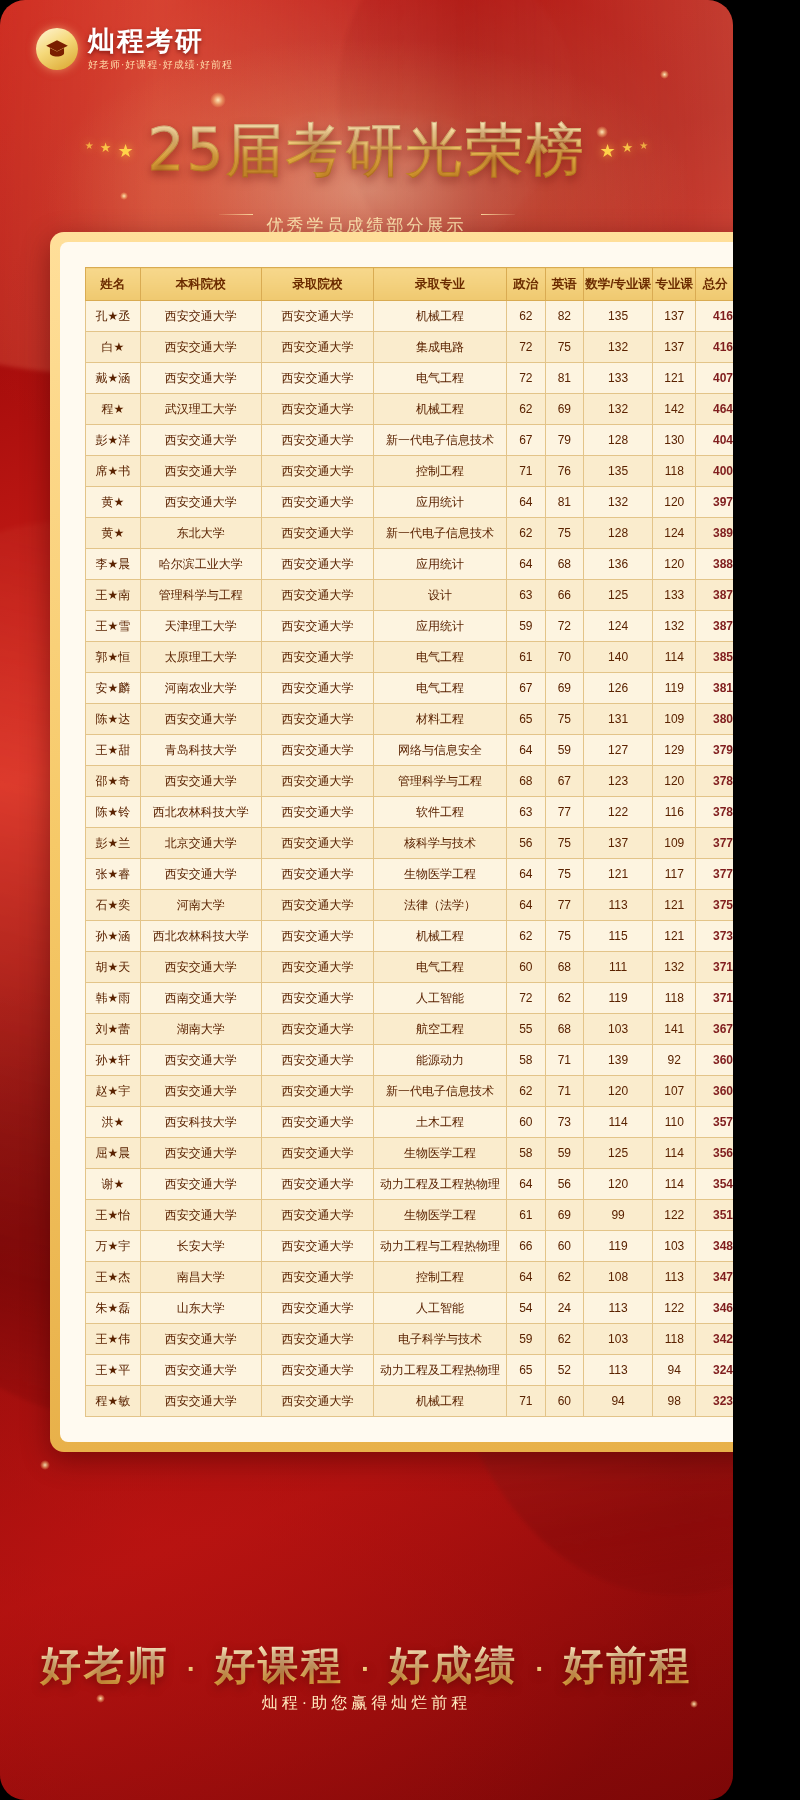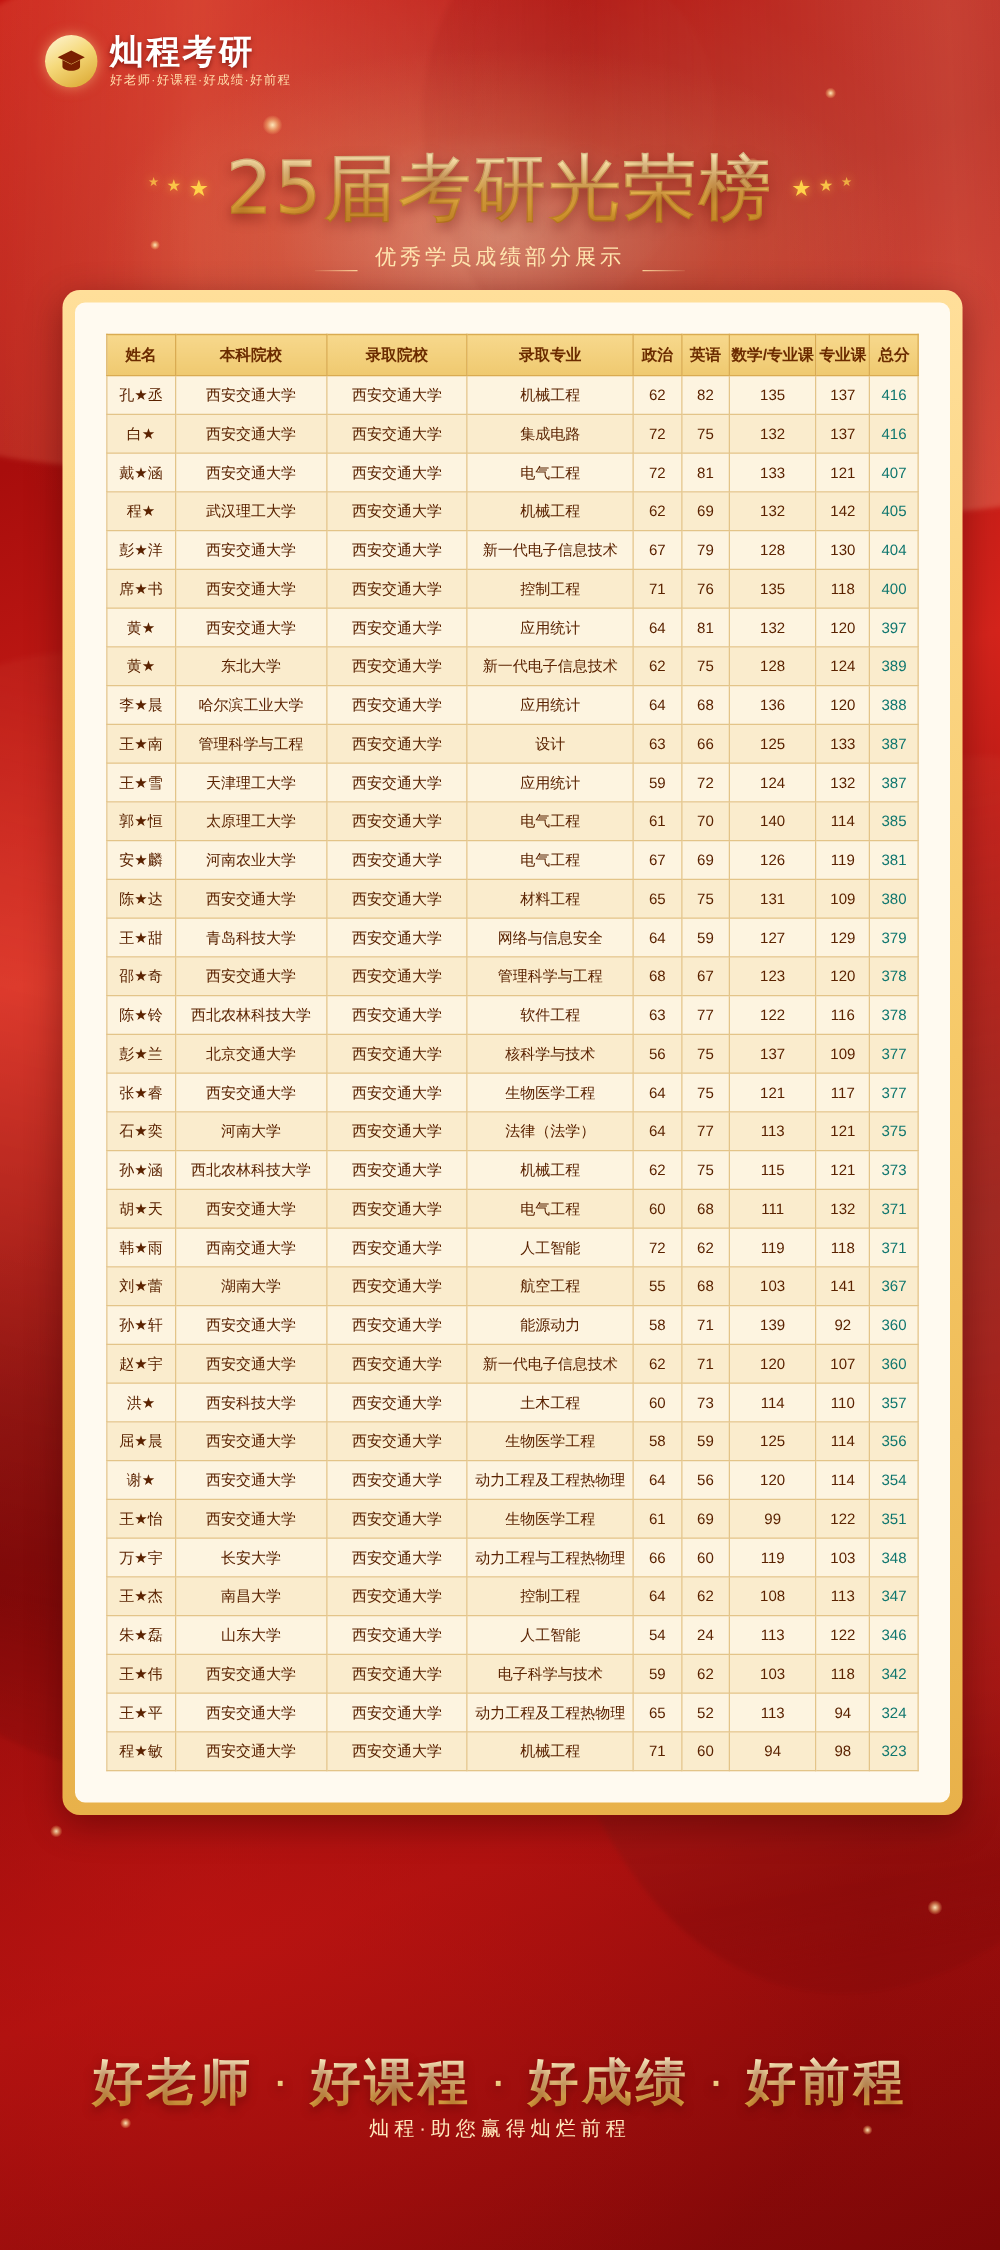--- a/index.html
+++ b/index.html
@@ -5,27 +5,28 @@
   html, body {
     margin: 0;
     padding: 0;
     background: #000;
   }
   body {
     font-family: "Liberation Sans", "DejaVu Sans", sans-serif;
   }
   .poster {
     position: relative;
-    width: 800px;
+    width: 733px;
     height: 1800px;
     overflow: hidden;
     background:
       radial-gradient(ellipse 700px 500px at 52% 10%, rgba(255,230,170,0.30) 0%, rgba(220,60,40,0.10) 45%, rgba(0,0,0,0) 70%),
       radial-gradient(ellipse 900px 700px at 20% 85%, rgba(190,20,18,0.55) 0%, rgba(120,8,8,0.2) 60%, rgba(0,0,0,0) 80%),
       linear-gradient(160deg, #c3130f 0%, #a80d0c 18%, #d5241c 38%, #8d0a0a 60%, #b21210 78%, #7c0707 100%);
+    border-radius: 25px;
   }
   
   .ribbon {
     position: absolute;
     pointer-events: none;
     border-radius: 50%;
     filter: blur(2px);
   }
   .r1 {
     left: -180px; top: -60px; width: 760px; height: 420px;
@@ -120,23 +121,23 @@
     letter-spacing: 2px;
     background: linear-gradient(180deg, #fff7d6 0%, #ffe49a 32%, #f4c24b 58%, #c98a1b 100%);
     -webkit-background-clip: text;
     background-clip: text;
     color: transparent;
     -webkit-text-stroke: 1px rgba(120,50,0,0.25);
     text-shadow: 0 4px 10px rgba(90,10,0,0.55);
     font-family: "DejaVu Sans", "Liberation Sans", sans-serif;
   }
   .subtitle-line {
-    margin-top: 4px;
+    margin-top: 24px;
     display: flex;
-    align-items: flex-end;
+    align-items: flex-start;
     justify-content: center;
     gap: 14px;
     color: #ffe6b0;
     font-size: 17px;
     letter-spacing: 3px;
   }
   .sub-dash {
     display: inline-block;
     width: 34px;
     height: 1px;
@@ -186,21 +187,21 @@
   }
   tbody tr:nth-child(even) td {
     background: #faeccd;
   }
   td.name { width: 62px; }
   td.school { width: 132px; }
   td.admit { width: 132px; }
   td.major { width: 136px; }
   td.num { width: 42px; }
   td.num-wide { width: 62px; }
-  td.total { width: 42px; font-weight: normal; color: #0f766e; }
+  td.total { width: 42px; font-weight: bold; color: #7f1d1d; text-align: right; }
 
   
   .footer {
     position: absolute;
     left: 0; right: 0;
     bottom: 86px;
     text-align: center;
   }
   .slogan {
     font-size: 40px;
@@ -329,21 +330,21 @@
             </tr>
             <tr>
               <td class="name">程★</td>
               <td class="school">武汉理工大学</td>
               <td class="admit">西安交通大学</td>
               <td class="major">机械工程</td>
               <td class="num">62</td>
               <td class="num">69</td>
               <td class="num-wide">132</td>
               <td class="num">142</td>
-              <td class="total">405</td>
+              <td class="total">464</td>
             </tr>
             <tr>
               <td class="name">彭★洋</td>
               <td class="school">西安交通大学</td>
               <td class="admit">西安交通大学</td>
               <td class="major">新一代电子信息技术</td>
               <td class="num">67</td>
               <td class="num">79</td>
               <td class="num-wide">128</td>
               <td class="num">130</td>

